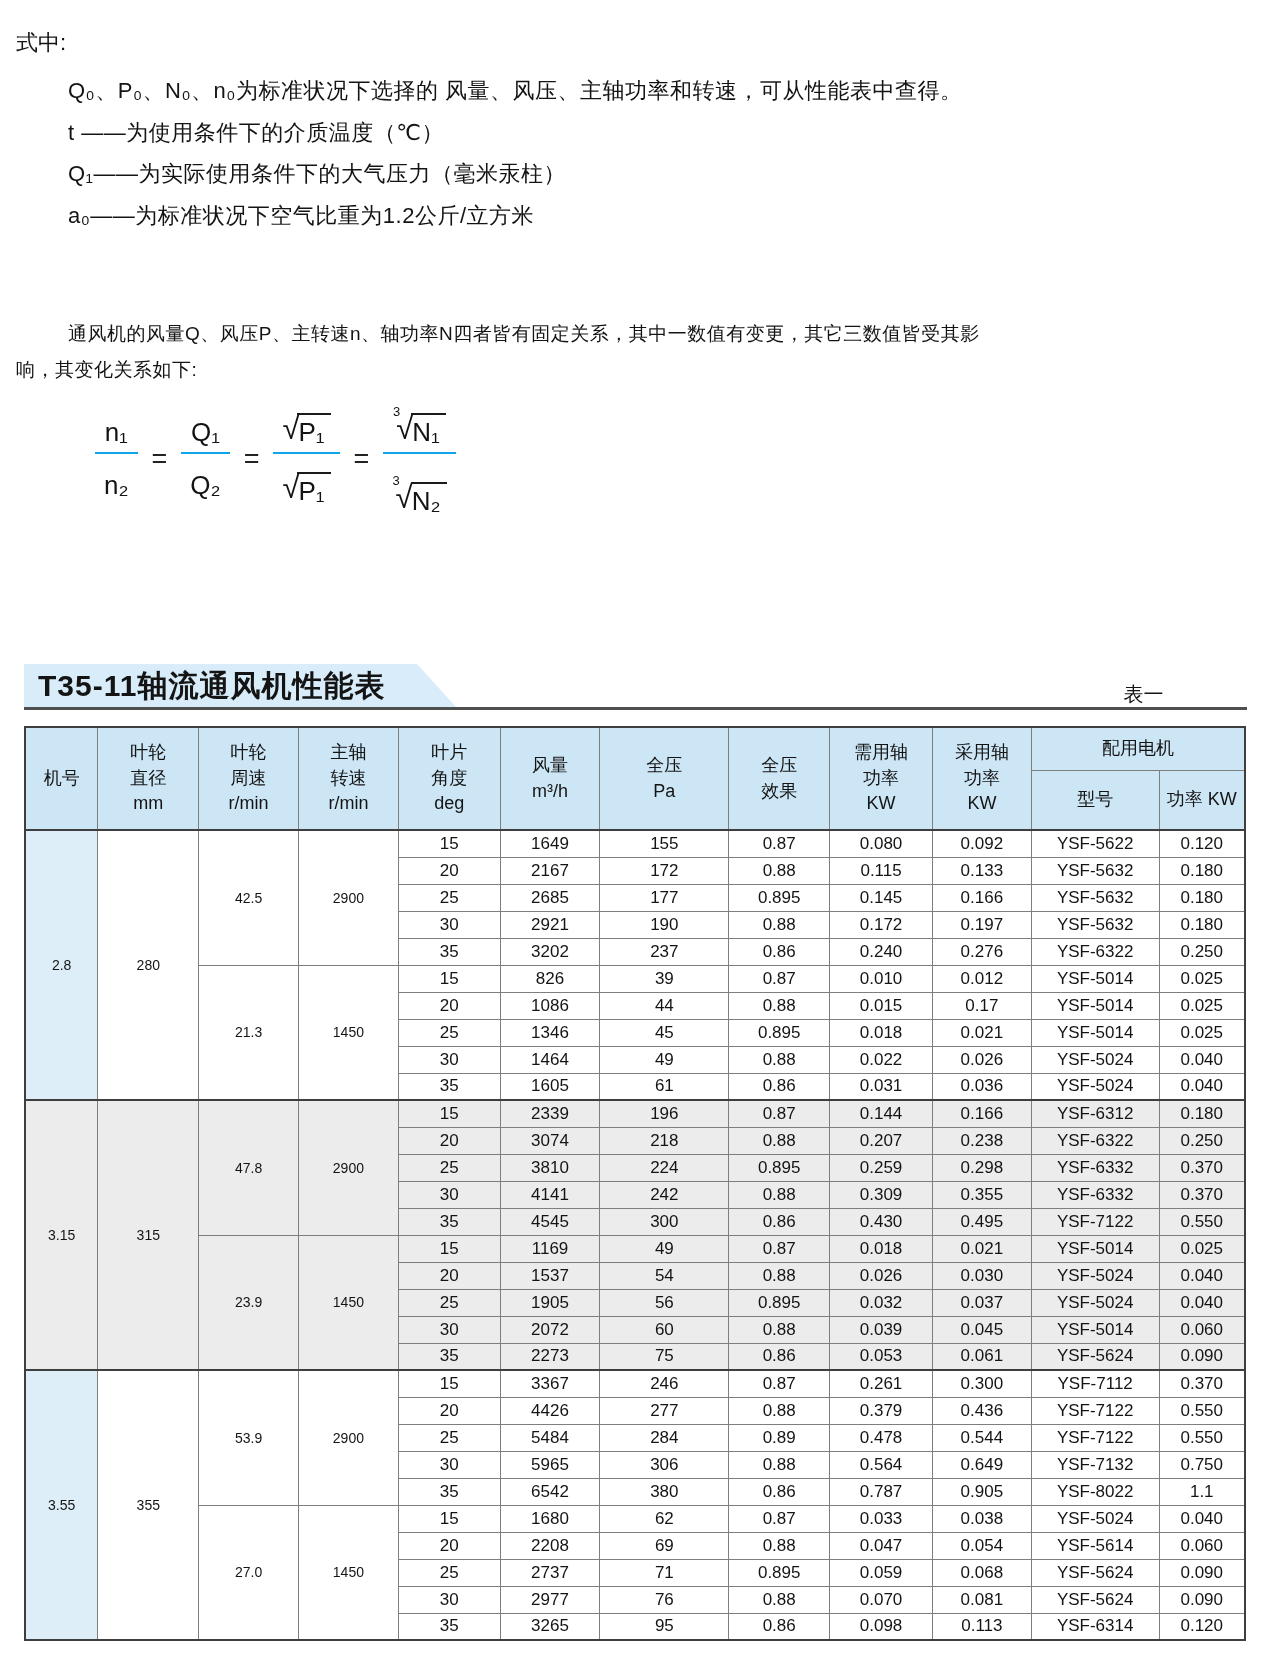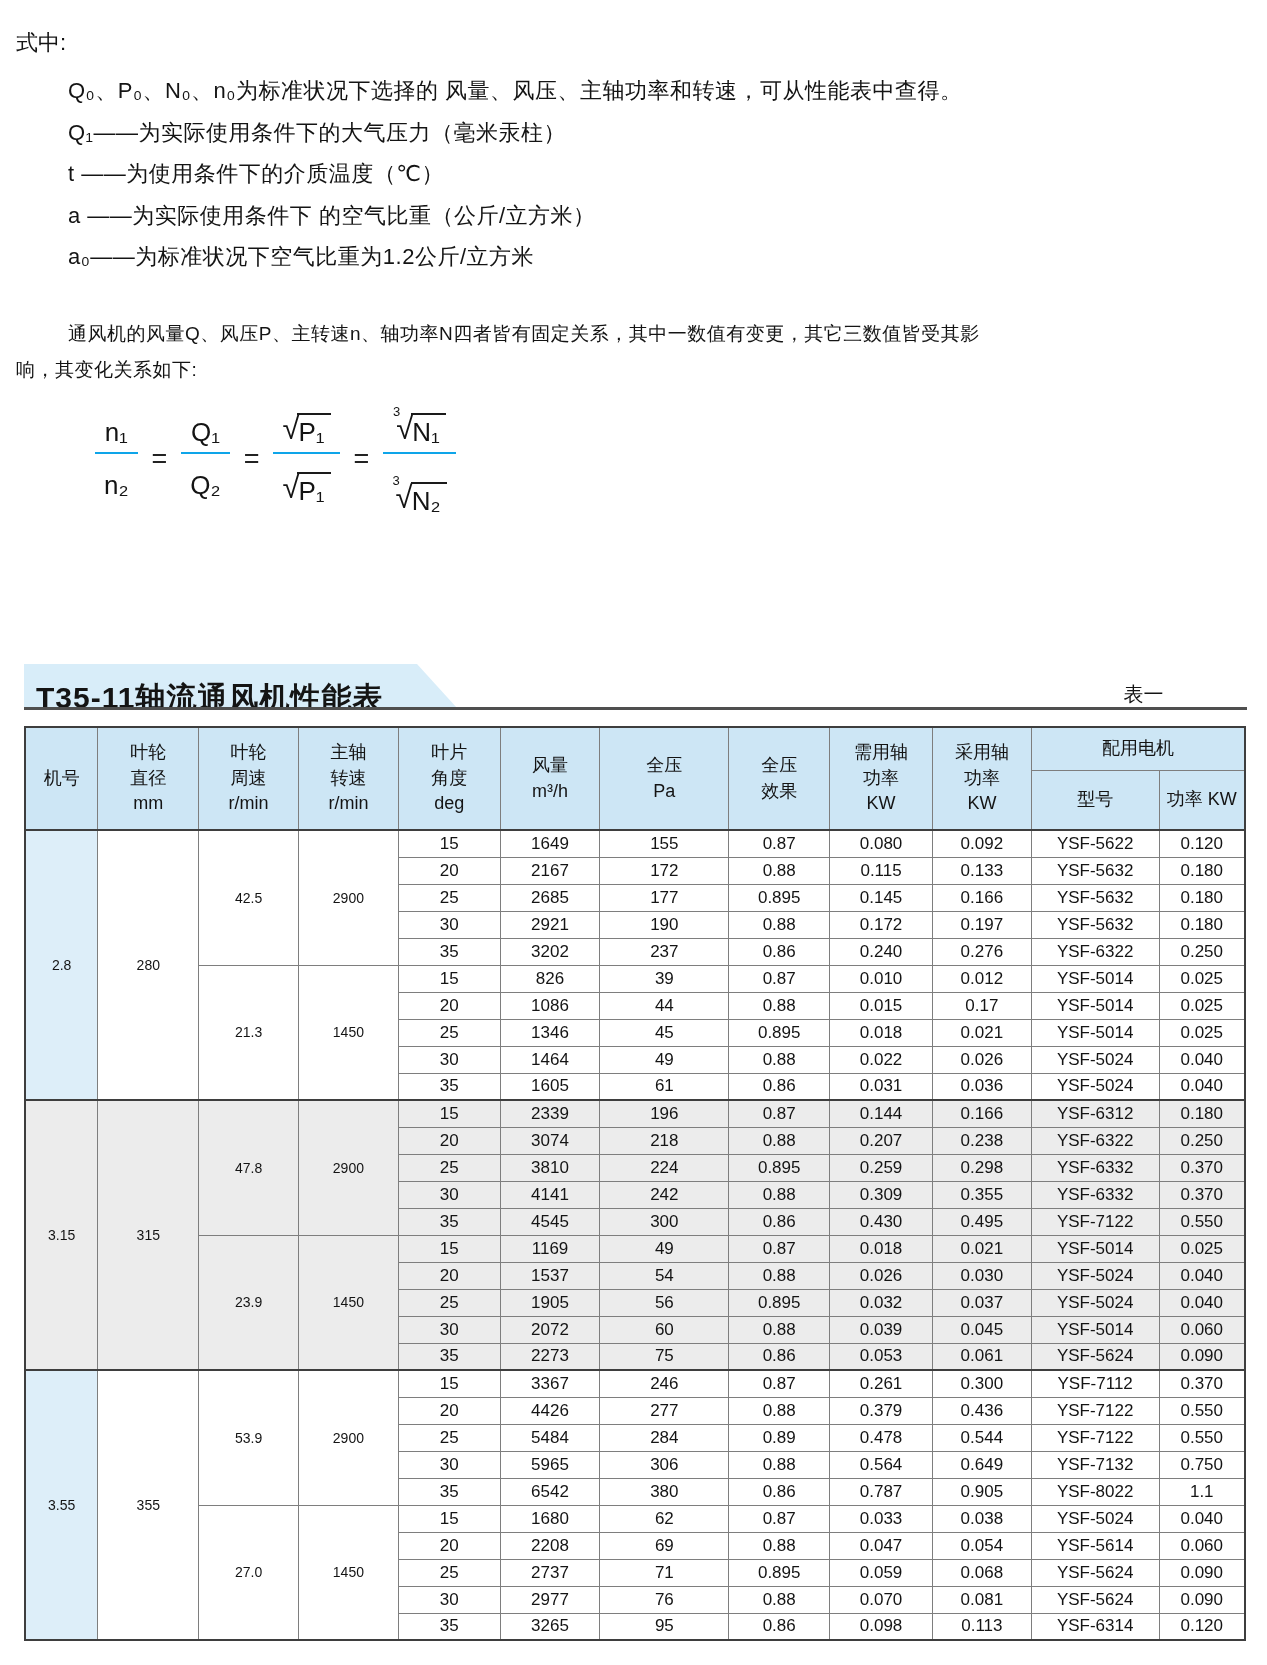--- a/index.html
+++ b/index.html
@@ -32,21 +32,21 @@
   .rad{display:inline-flex;align-items:flex-start;position:relative;padding-top:2px}
   .rad .idx{font-size:13px;position:relative;top:-9px;margin-right:-4px}
   .rad .sq{font-size:31px;line-height:1.05}
   .rad .rd{border-top:2px solid #1a1a1a;padding:2px 6px 0 1px;margin-left:-2px}
   
   .banner{
     position:absolute;left:24px;top:664px;width:433px;height:44px;
     background:var(--banner-blue);
     clip-path:polygon(0 0, calc(100% - 40px) 0, 100% 100%, 0 100%);
   }
-  .banner h1{margin:12px;font-size:30px;font-weight:bold;line-height:44px;letter-spacing:1px}
+  .banner h1{margin:0;font-size:30px;font-weight:bold;line-height:44px;padding-left:14px;letter-spacing:1px}
   .rule{position:absolute;left:24px;top:707px;width:1223px;height:3px;background:var(--rule-dark)}
   .sheet-label{position:absolute;left:1040px;top:681px;width:207px;text-align:center;font-size:20px}
   
   table.perf{
     position:absolute;left:24px;top:726px;width:1222px;
     border-collapse:collapse;table-layout:fixed;
     border:2px solid var(--border-thick);
   }
   table.perf th,table.perf td{
     border:1px solid var(--border-thin);
@@ -67,23 +67,22 @@
   table.perf tbody tr:first-child td{border-top:2px solid var(--border-thick)}
   table.perf tbody tr.group-start td{border-top:2px solid var(--border-thick)}
 </style>
 </head>
 <body>
 
 <div class="shizhong">式中:</div>
 
 <div class="defs">
   <div>Q₀、P₀、N₀、n₀为标准状况下选择的 风量、风压、主轴功率和转速，可从性能表中查得。</div>
+  <div>t ——为使用条件下的介质温度（℃）</div>
   <div>Q₁——为实际使用条件下的大气压力（毫米汞柱）</div>
-  <div>t ——为使用条件下的介质温度（℃）</div>
-  <div>a ——为实际使用条件下 的空气比重（公斤/立方米）</div>
   <div>a₀——为标准状况下空气比重为1.2公斤/立方米</div>
 </div>
 
 <div class="para">
   <div class="indent">通风机的风量Q、风压P、主转速n、轴功率N四者皆有固定关系，其中一数值有变更，其它三数值皆受其影</div>
   <div>响，其变化关系如下:</div>
 </div>
 
 <div class="formula" id="formula">
     <span class="frac">

